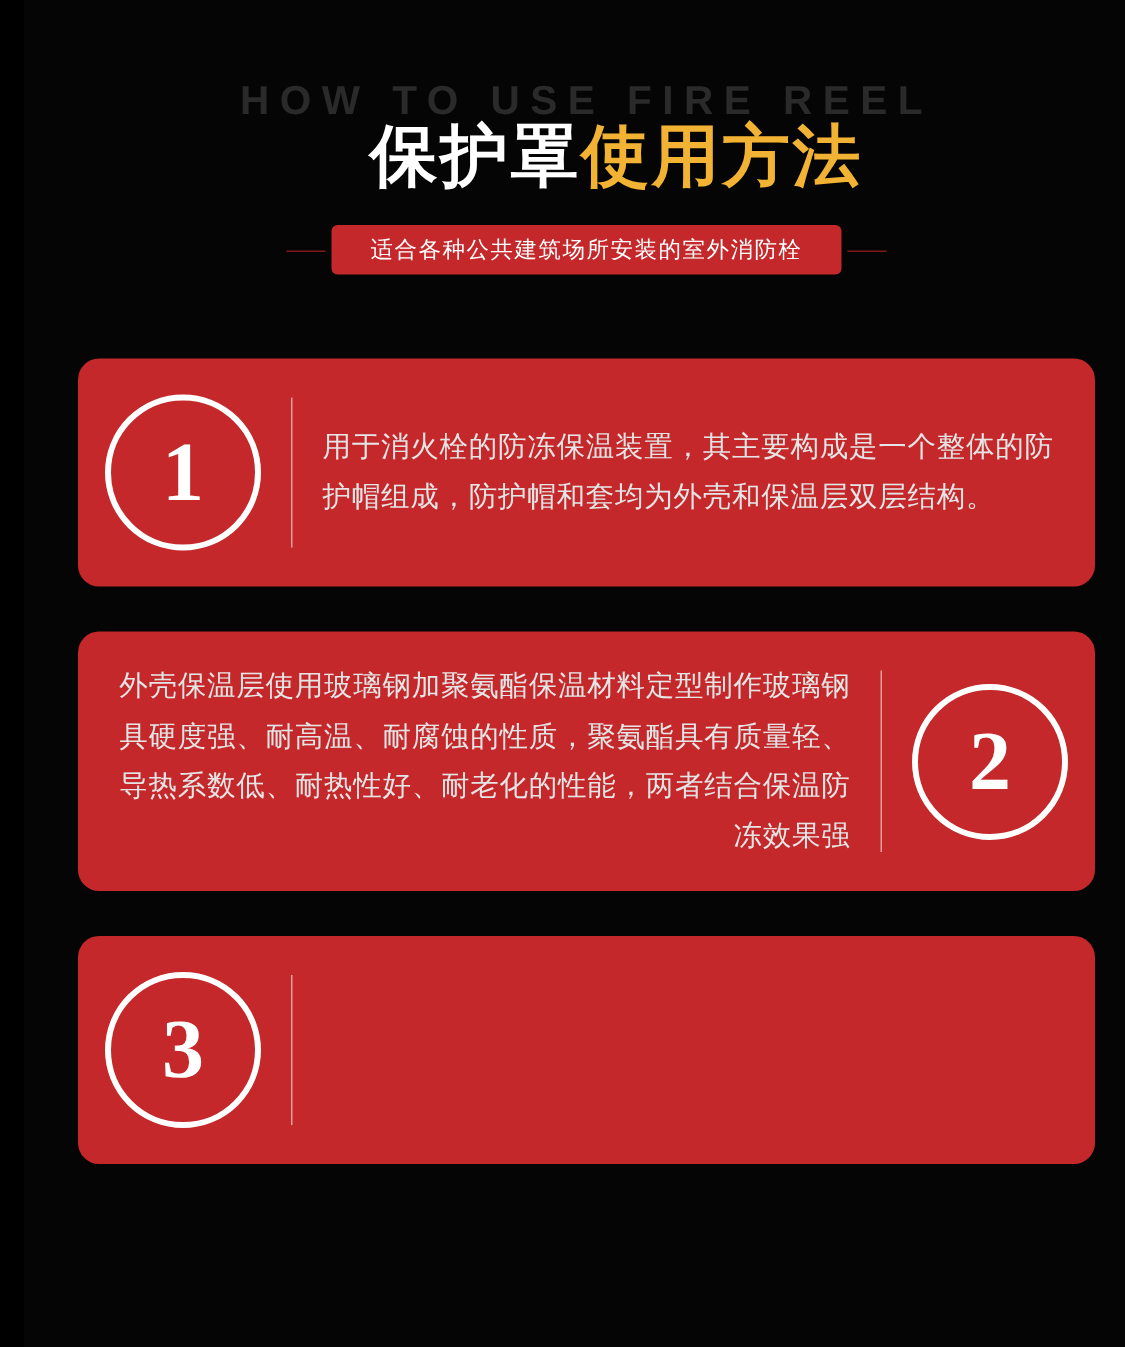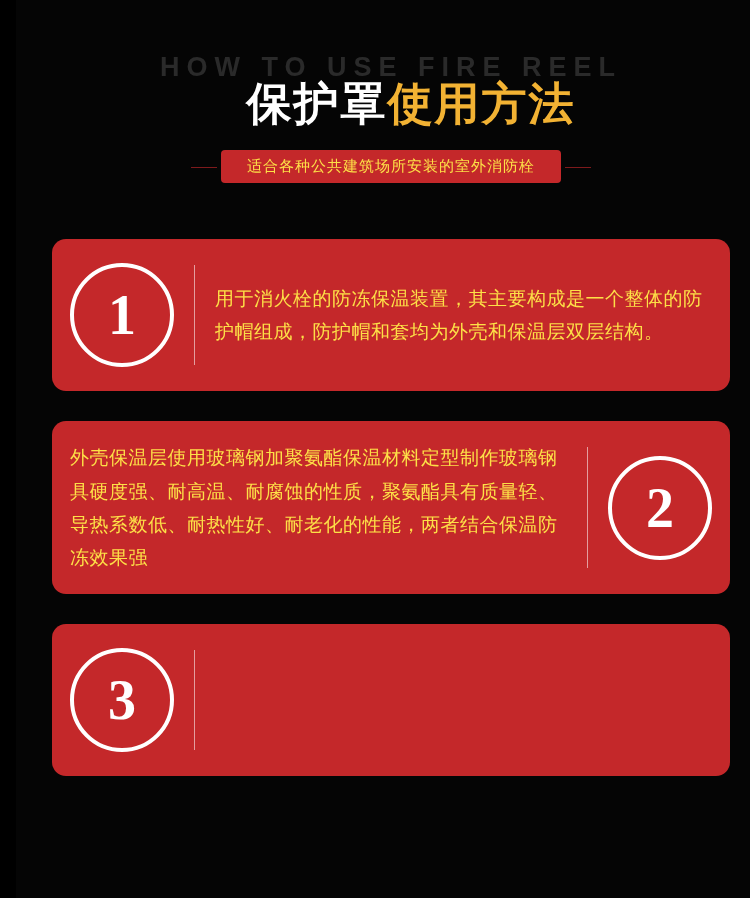--- a/index.html
+++ b/index.html
@@ -61,21 +61,21 @@
     margin-top: 18px;
     display: flex;
     justify-content: center;
   }
   .header-sub {
     background: #c4282a;
     border-radius: 4px;
     padding: 7px 26px;
     font-size: 15px;
     letter-spacing: 1px;
-    color: #fde047;
+    color: #ffffff;
     position: relative;
   }
   .header-sub::before,
   .header-sub::after {
     content: "";
     position: absolute;
     top: 50%;
     width: 26px;
     height: 1px;
     background: #7e1a1c;
@@ -122,24 +122,24 @@
     width: 1px;
     align-self: stretch;
     background: rgba(255,255,255,0.55);
     margin: 6px 20px;
   }
 
   .card-text {
     flex: 1 1 auto;
     font-size: 19px;
     line-height: 1.75;
-    color: #fde047;
+    color: #e5e5e5;
     letter-spacing: 0.5px;
   }
-  .card.reverse .card-text { text-align: left; }
+  .card.reverse .card-text { text-align: right; }
 </style>
 </head>
 <body>
 
 <div class="page">
 
   <div class="header">
     <div class="header-ghost">HOW TO USE FIRE REEL</div>
     <div class="header-title">
       <span class="title-white">保护罩</span><span class="title-gold">使用方法</span>

